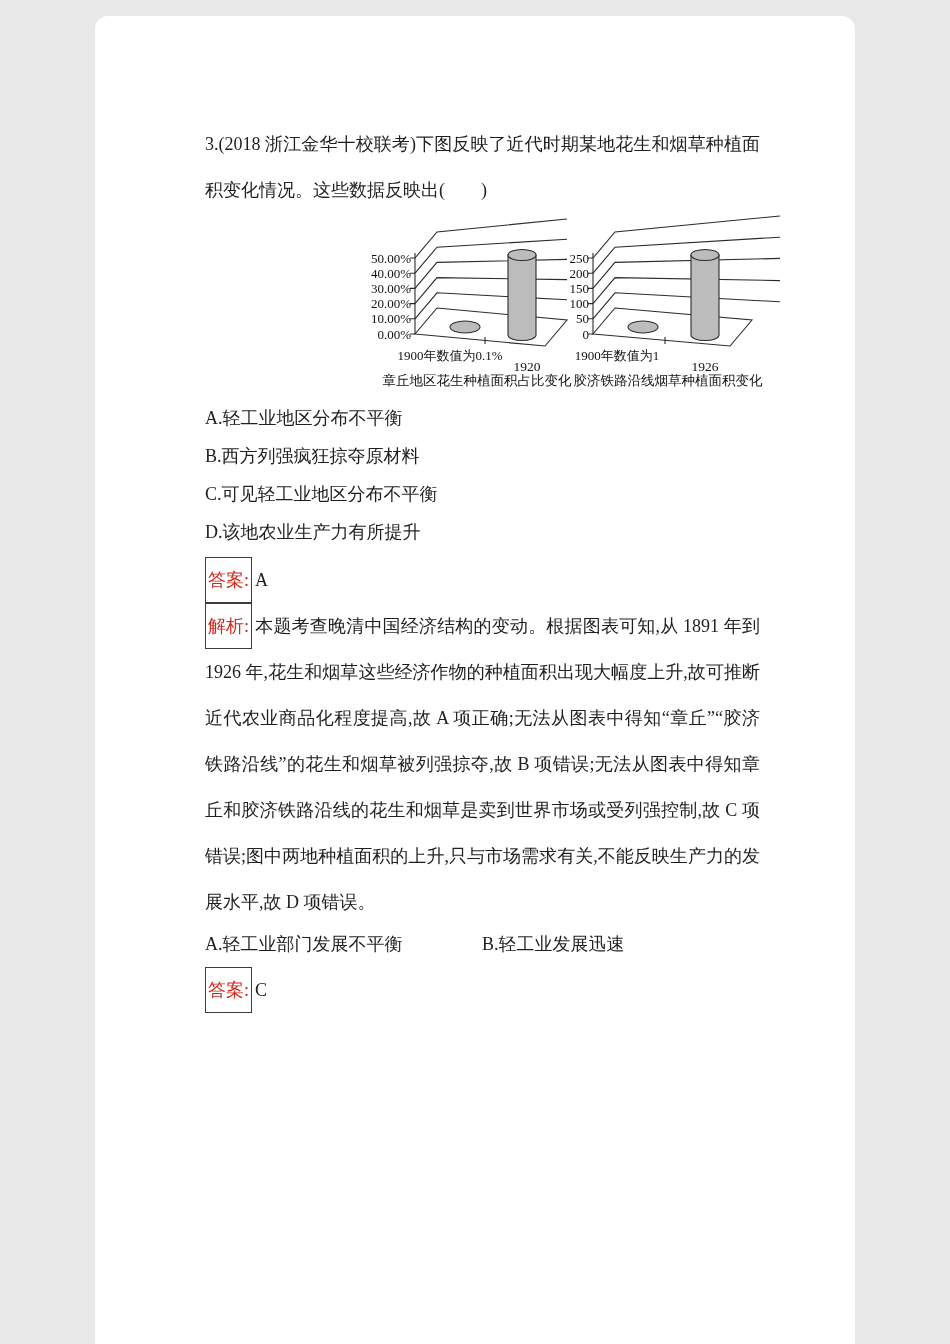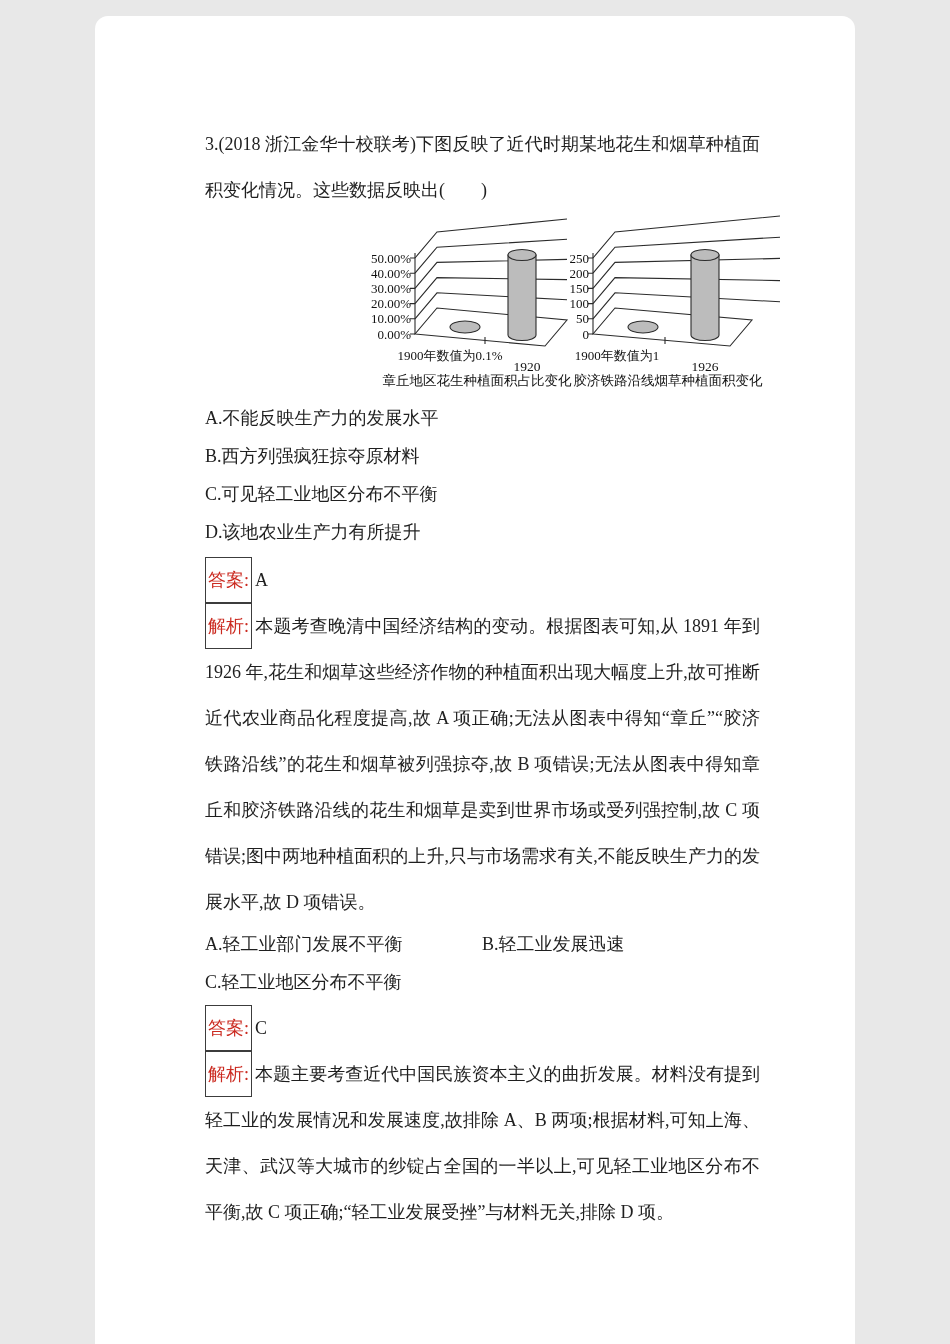--- a/index.html
+++ b/index.html
@@ -83,38 +83,36 @@
           <text class="tick-label" x="24" y="89.1" text-anchor="end">100</text>
           <text class="tick-label" x="24" y="104.3" text-anchor="end">50</text>
           <text class="tick-label" x="24" y="119.5" text-anchor="end">0</text>
           <text class="axis-note" x="52" y="141" text-anchor="middle">1900年数值为1</text>
           <text class="cat-label" x="140" y="152" text-anchor="middle">1926</text>
           <text class="chart-title" x="103" y="166" text-anchor="middle">胶济铁路沿线烟草种植面积变化</text>
         </svg>
       </div>
 
       <ul class="options">
-        <li>A.不能反映生产力的发展水平</li>
+        <li>A.轻工业地区分布不平衡</li>
         <li>B.西方列强疯狂掠夺原材料</li>
         <li>C.可见轻工业地区分布不平衡</li>
         <li>D.该地农业生产力有所提升</li>
       </ul>
 
       <p class="answer-line sp"><span class="tag">答案:</span><span>A</span></p>
 
       <p class="para"><span class="tag">解析:</span><span>本题考查晚清中国经济结构的变动。根据图表可知,从 1891 年到 1926 年,花生和烟草这些经济作物的种植面积出现大幅度上升,故可推断近代农业商品化程度提高,故 A 项正确;无法从图表中得知“章丘”“胶济铁路沿线”的花生和烟草被列强掠夺,故 B 项错误;无法从图表中得知章丘和胶济铁路沿线的花生和烟草是卖到世界市场或受列强控制,故 C 项错误;图中两地种植面积的上升,只与市场需求有关,不能反映生产力的发展水平,故 D 项错误。</span></p>
     </section>
 
     <section>
 
       <div class="options-grid">
         <span>A.轻工业部门发展不平衡</span>
         <span>B.轻工业发展迅速</span>
-        <span>C.轻工业地区分布不平衡</span>
       </div>
 
       <p class="answer-line sp2"><span class="tag">答案:</span><span>C</span></p>
 
-      <p class="para"><span class="tag">解析:</span><span>本题主要考查近代中国民族资本主义的曲折发展。材料没有提到轻工业的发展情况和发展速度,故排除 A、B 两项;根据材料,可知上海、天津、武汉等大城市的纱锭占全国的一半以上,可见轻工业地区分布不平衡,故 C 项正确;“轻工业发展受挫”与材料无关,排除 D 项。</span></p>
     </section>
 
   </div>
 </div>
 
 </body></html>

